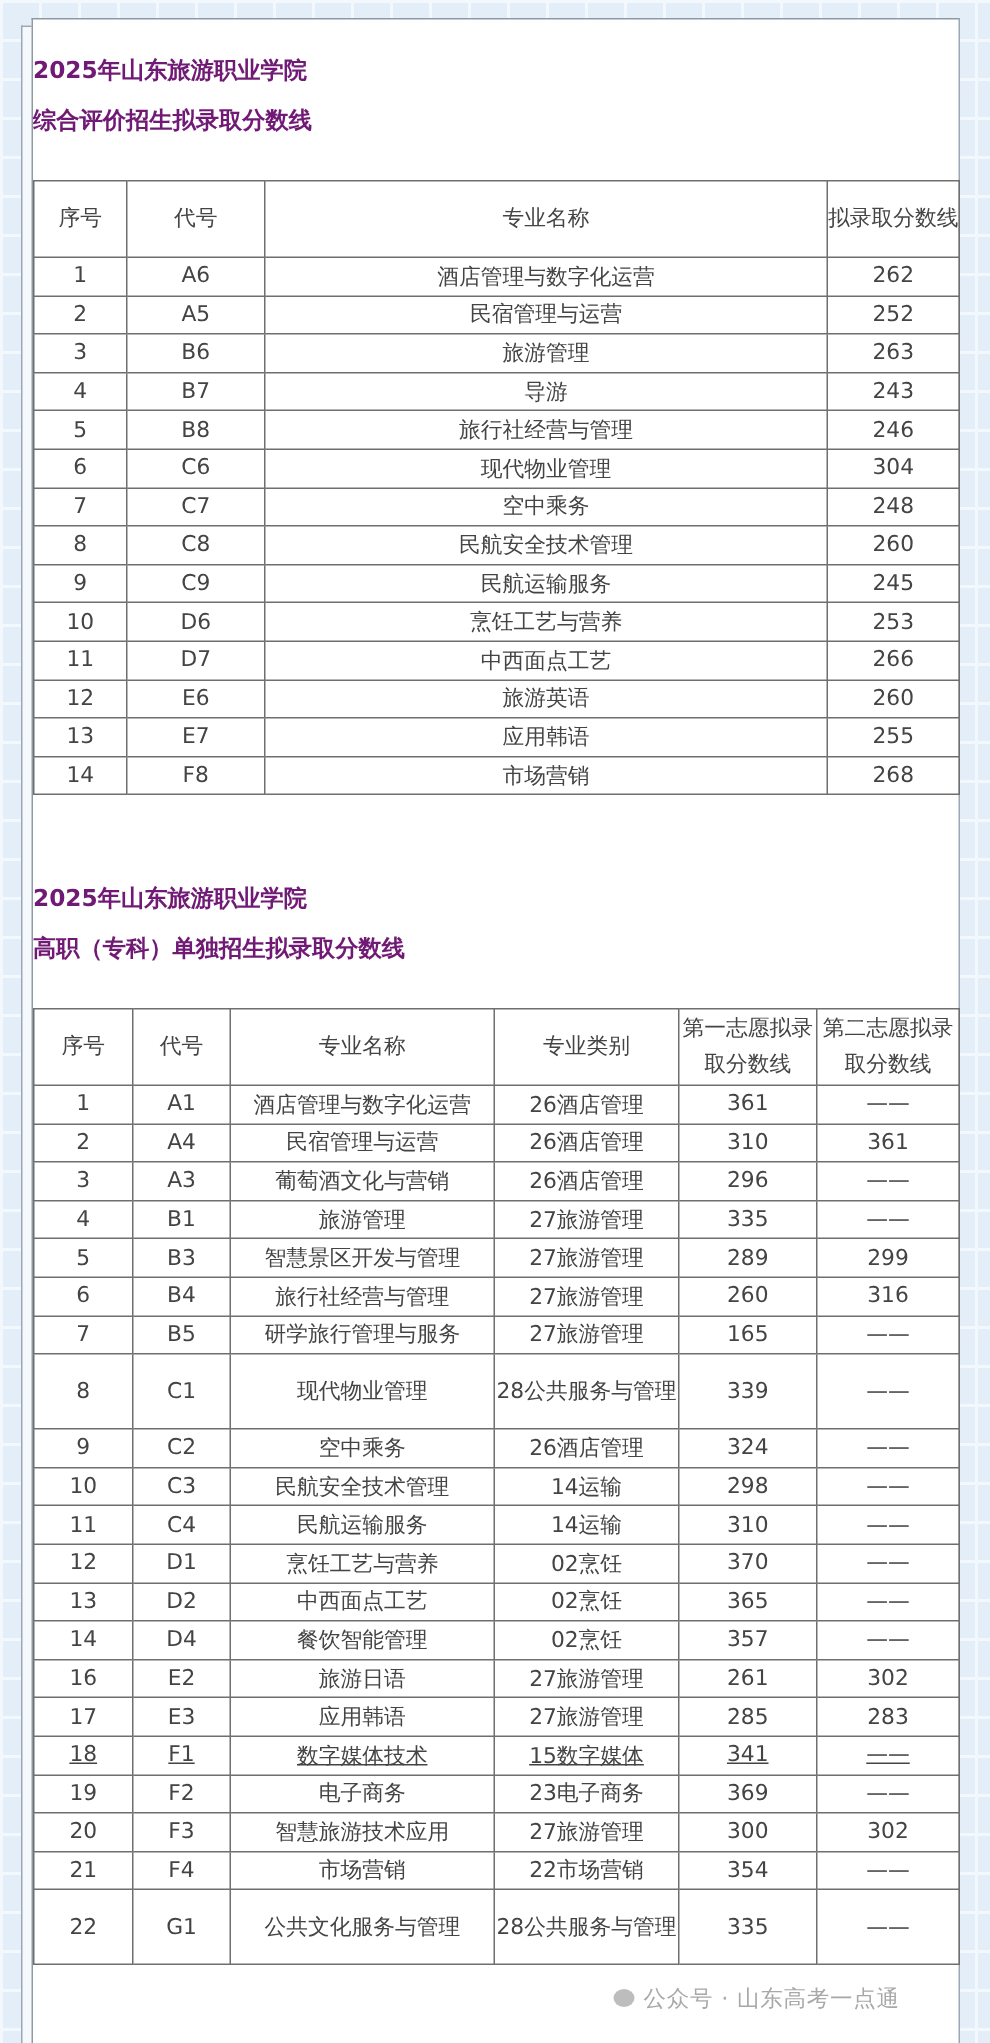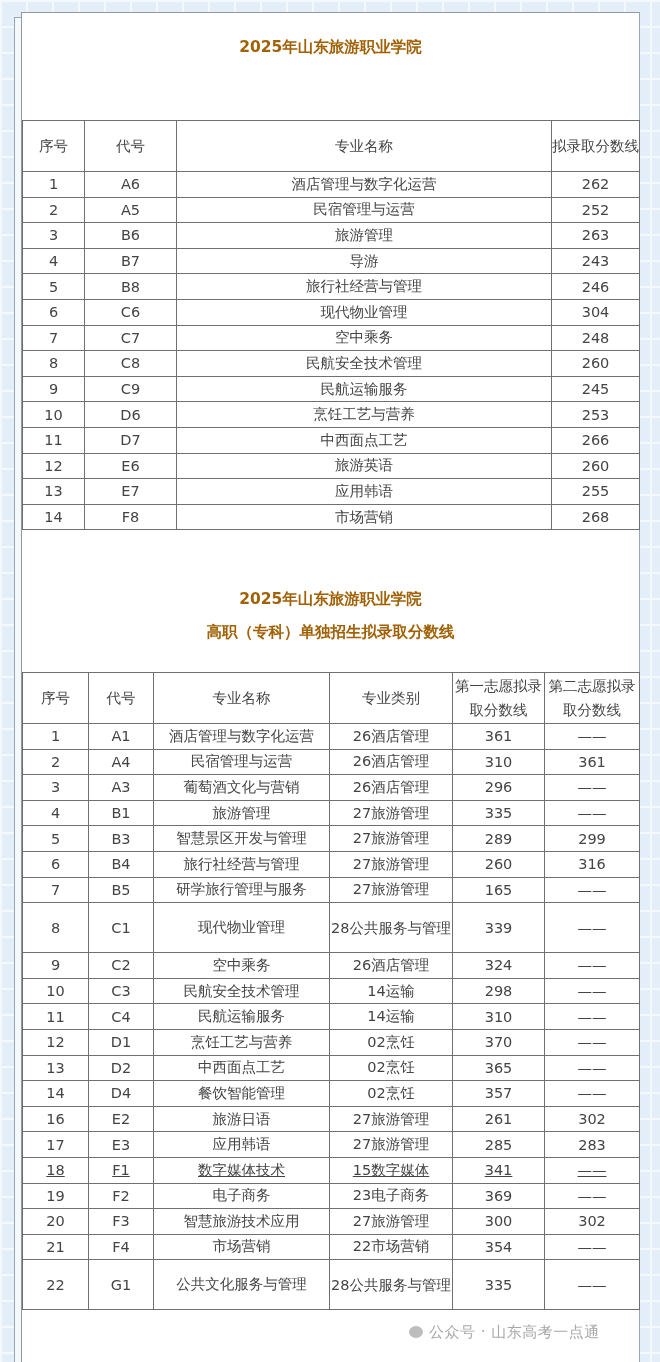--- a/index.html
+++ b/index.html
@@ -17,22 +17,22 @@
     position:absolute; left:14px; top:17px; width:10px; height:1350px;
     border-left:1px solid #9aa7b4; border-top:1px solid #9aa7b4;
     background:#f6f9fc;
   }
   .card {
     position:absolute; left:21px; top:12px; width:617px; height:1360px;
     background:#fff;
     border-top:1px solid #8e99a4; border-left:1px solid #8e99a4; border-right:1px solid #9aa7b4;
   }
   .title-block {
-    position:absolute; left:0; width:617px; text-align:center;
-    font-weight:bold; font-size:15.5px; color:#a16207; line-height:33px;
+    position:absolute; left:0; width:617px; text-align:left;
+    font-weight:bold; font-size:15.5px; color:#701a75; line-height:33px;
   }
   table {
     position:absolute; border-collapse:collapse; table-layout:fixed;
     font-size:14.5px; color:#444;
   }
   td, th {
     border:1px solid #6f6f6f; text-align:center; padding:0; font-weight:normal;
     overflow:hidden; white-space:nowrap;
   }
   th { line-height:25px;text-align:center; }
@@ -48,20 +48,21 @@
 </style>
 </head>
 <body>
 
 <div class="back-edge"></div>
 
 <div class="card">
 
   <div class="title-block" style="top:18px;">
     <div>2025年山东旅游职业学院</div>
+    <div>综合评价招生拟录取分数线</div>
   </div>
 
   <table id="t1" style="left:0; top:107px; width:617px;">
     <colgroup>
       <col style="width:62px">
         <col style="width:92px">
         <col style="width:375px">
         <col style="width:88px">
     </colgroup>
     <thead>

